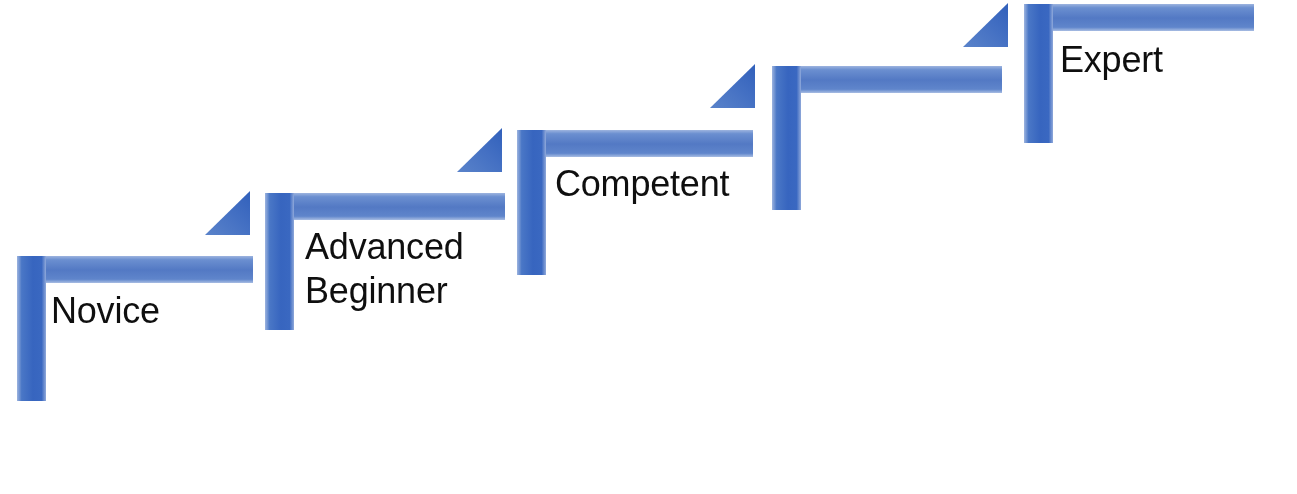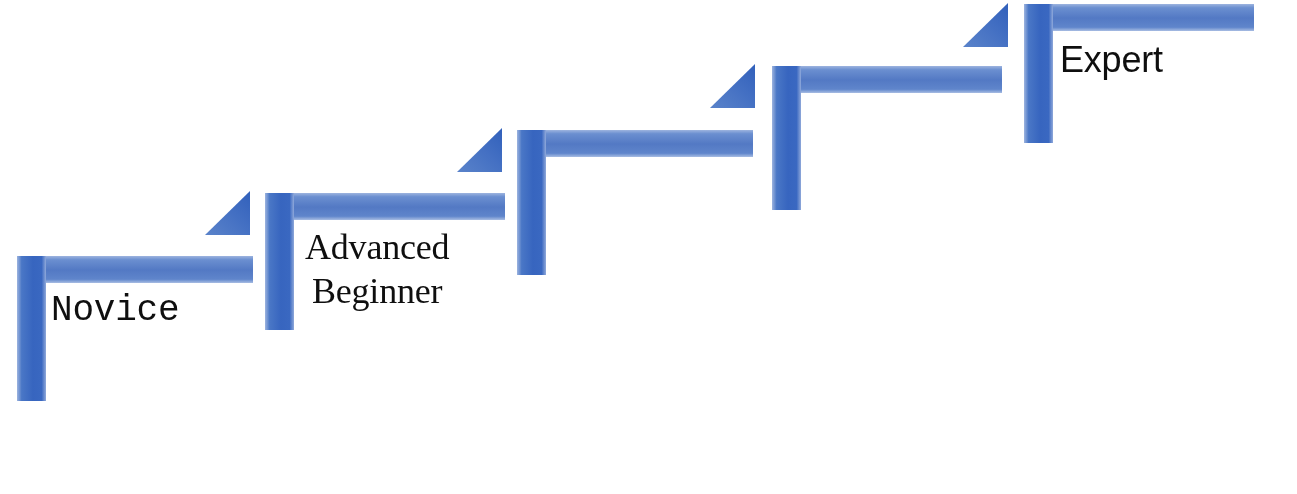--- a/index.html
+++ b/index.html
@@ -22,21 +22,20 @@
   }
 
   
   .step {
     position: absolute;
     top: 0;
     left: 0;
     width: 100%;
     height: 100%;
     pointer-events: none;
-    text-align: center;
   }
 
   
   .bar-h {
     position: absolute;
     background: linear-gradient(to bottom,
                 #9db4df 0%,
                 #6b8fd0 14%,
                 #5379c4 52%,
                 #5f85cb 86%,
@@ -77,59 +76,60 @@
   }
 </style>
 </head>
 <body>
 
 <div id="diagram-canvas">
 
   <div class="step">
     <div class="bar-h" style="left:17px; top:256px; width:236px; height:27px;"></div>
     <div class="bar-v" style="left:17px; top:256px; width:29px; height:145px;"></div>
-    <div class="step-label" style="left:51px; top:289px;font-family:Liberation Mono, monospace;">Novice</div>
+    <div class="step-label" style="left:51px; top:289px;">Novice</div>
   </div>
 
   <div class="tri" style="left:205px; top:191px; width:45px; height:44px;">
     <svg width="45" height="44" viewBox="0 0 45 44" xmlns="http://www.w3.org/2000/svg">
       <defs>
         <linearGradient id="triGrad1" x1="0" y1="1" x2="1" y2="0">
           <stop offset="0%" stop-color="#5a83ca"></stop>
           <stop offset="55%" stop-color="#4470c3"></stop>
           <stop offset="100%" stop-color="#3160bb"></stop>
         </linearGradient>
       </defs>
       <polygon points="0,44 45,0 45,44" fill="url(#triGrad1)"></polygon>
     </svg>
   </div>
 
   <div class="step">
     <div class="bar-h" style="left:265px; top:193px; width:240px; height:27px;"></div>
     <div class="bar-v" style="left:265px; top:193px; width:29px; height:137px;"></div>
-    <div class="step-label" style="left:305px; top:225px;font-family:Liberation Serif, serif;">Advanced
+    <div class="step-label" style="left:305px; top:225px;">Advanced
 Beginner</div>
   </div>
 
   <div class="tri" style="left:457px; top:128px; width:45px; height:44px;">
     <svg width="45" height="44" viewBox="0 0 45 44" xmlns="http://www.w3.org/2000/svg">
       <defs>
         <linearGradient id="triGrad2" x1="0" y1="1" x2="1" y2="0">
           <stop offset="0%" stop-color="#5a83ca"></stop>
           <stop offset="55%" stop-color="#4470c3"></stop>
           <stop offset="100%" stop-color="#3160bb"></stop>
         </linearGradient>
       </defs>
       <polygon points="0,44 45,0 45,44" fill="url(#triGrad2)"></polygon>
     </svg>
   </div>
 
   <div class="step">
     <div class="bar-h" style="left:517px; top:130px; width:236px; height:27px;"></div>
     <div class="bar-v" style="left:517px; top:130px; width:29px; height:145px;"></div>
+    <div class="step-label" style="left:555px; top:162px;">Competent</div>
   </div>
 
   <div class="tri" style="left:710px; top:64px; width:45px; height:44px;">
     <svg width="45" height="44" viewBox="0 0 45 44" xmlns="http://www.w3.org/2000/svg">
       <defs>
         <linearGradient id="triGrad3" x1="0" y1="1" x2="1" y2="0">
           <stop offset="0%" stop-color="#5a83ca"></stop>
           <stop offset="55%" stop-color="#4470c3"></stop>
           <stop offset="100%" stop-color="#3160bb"></stop>
         </linearGradient>

